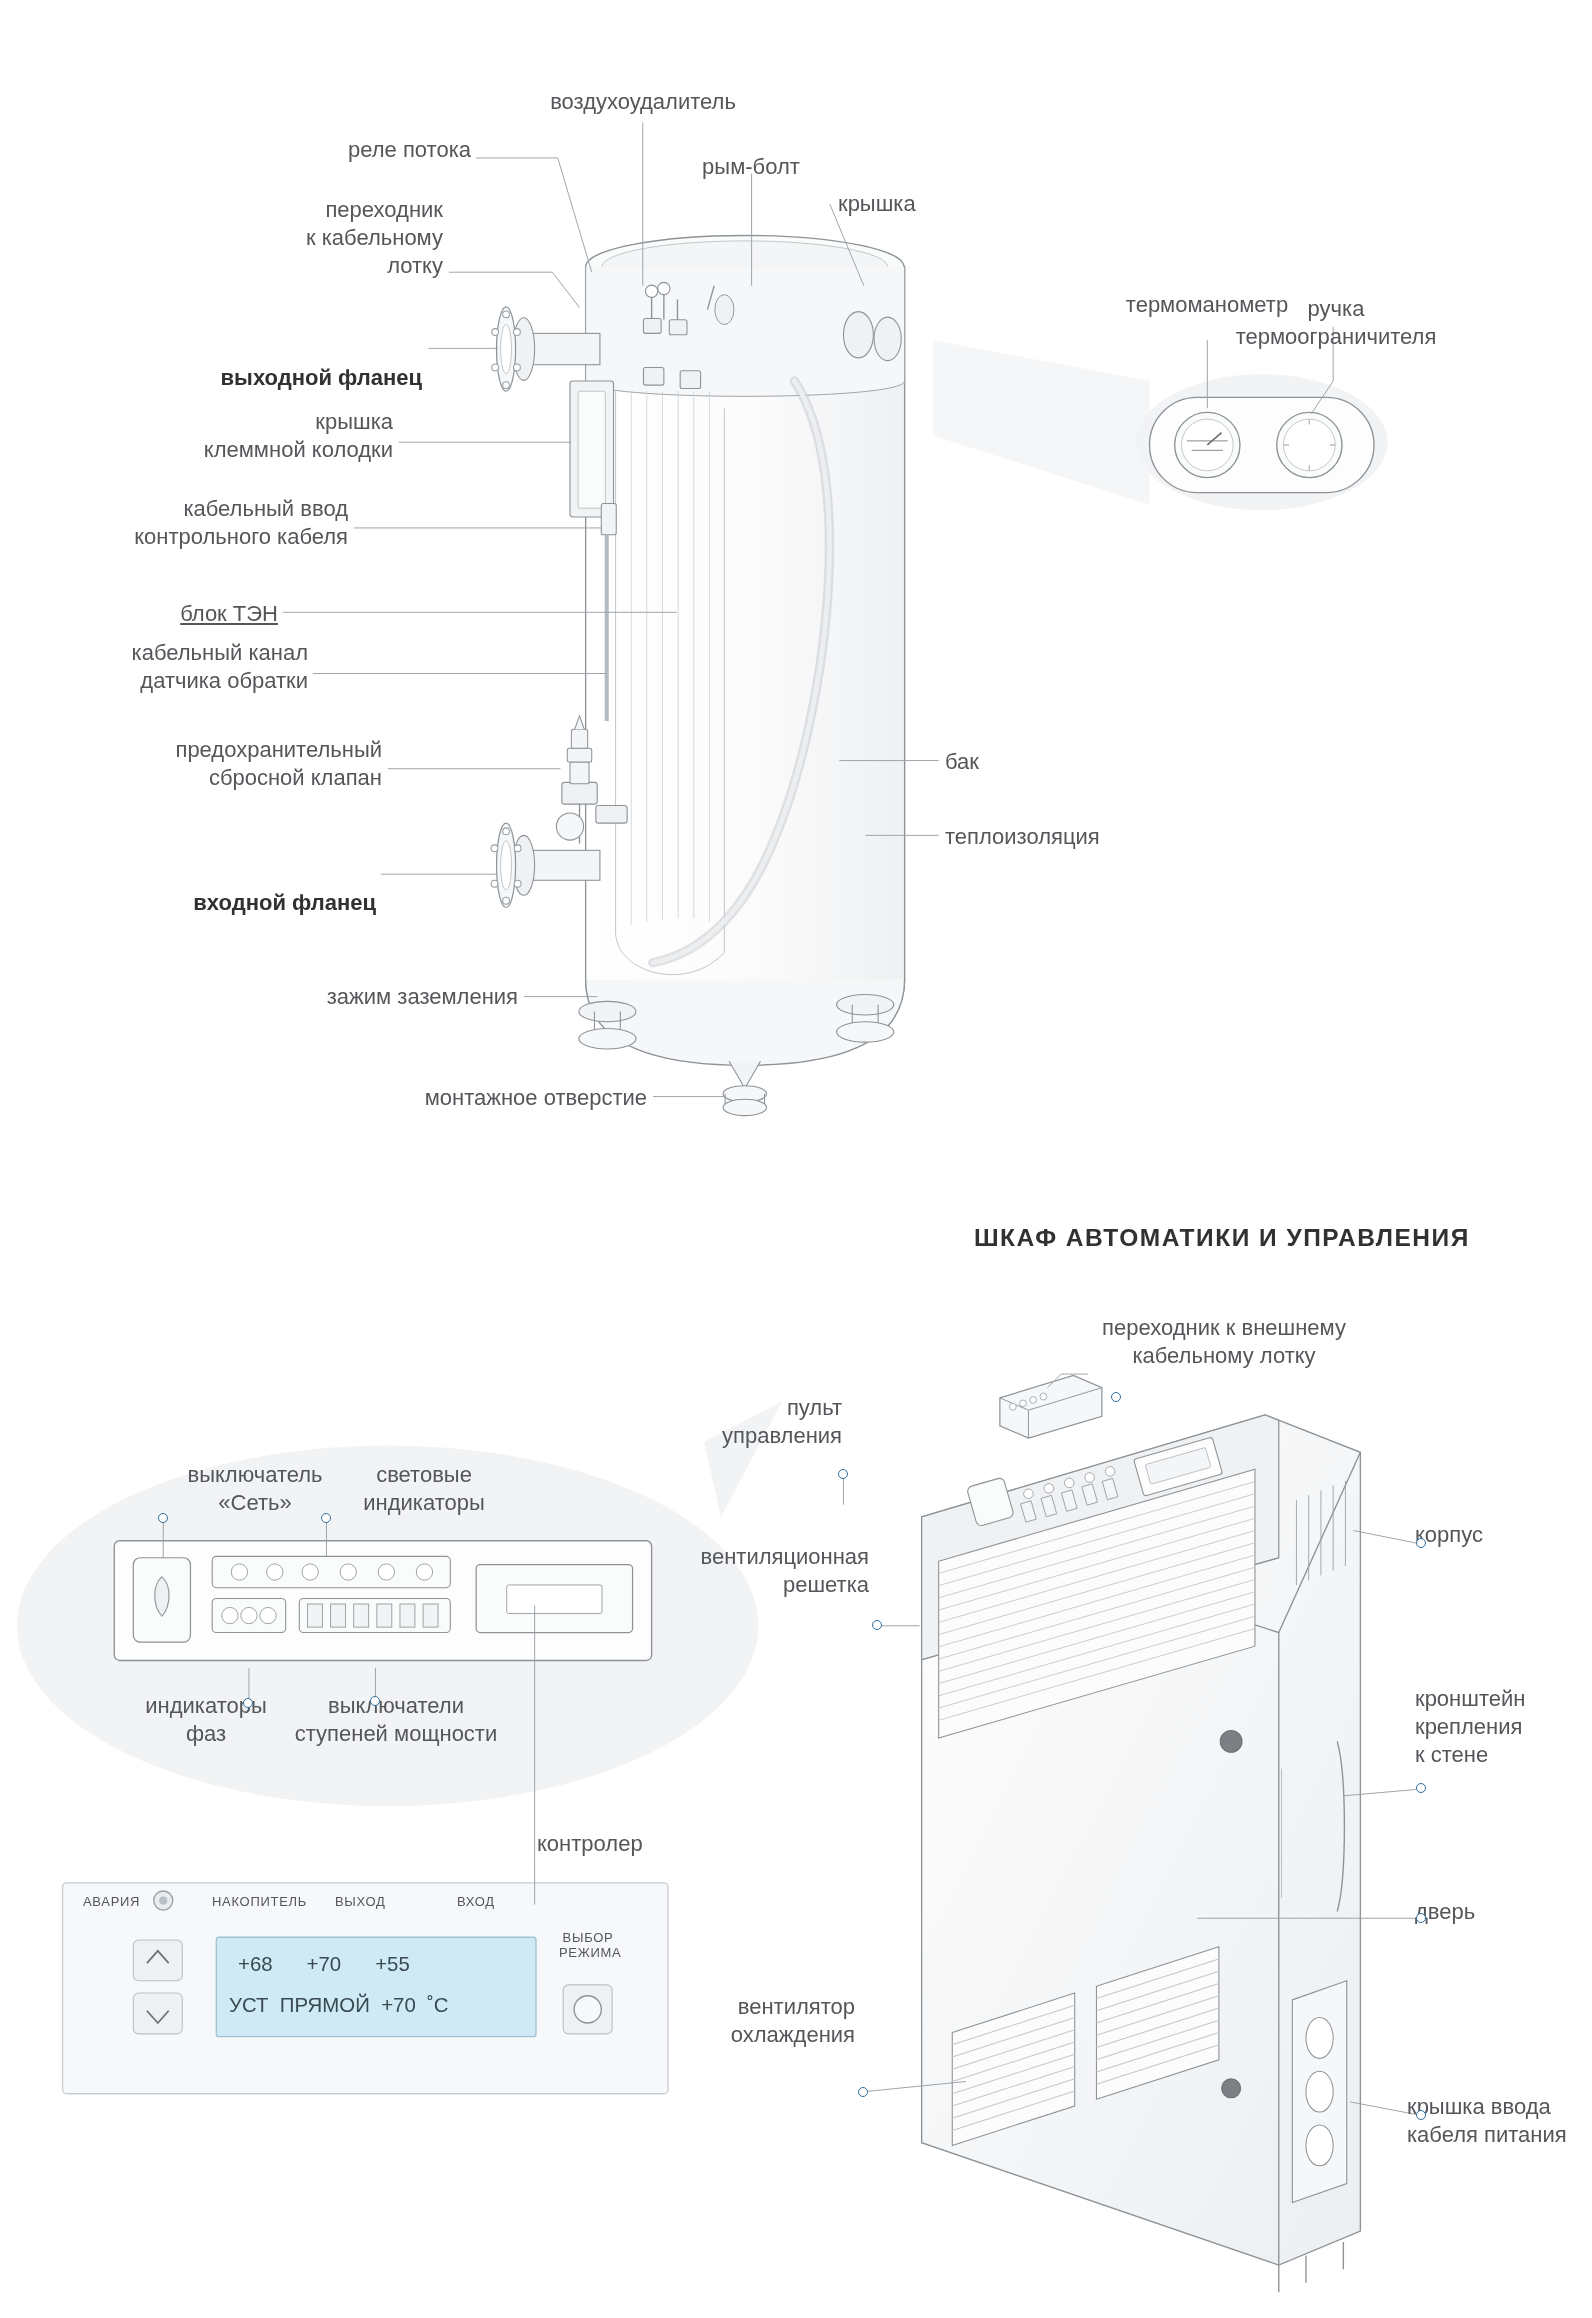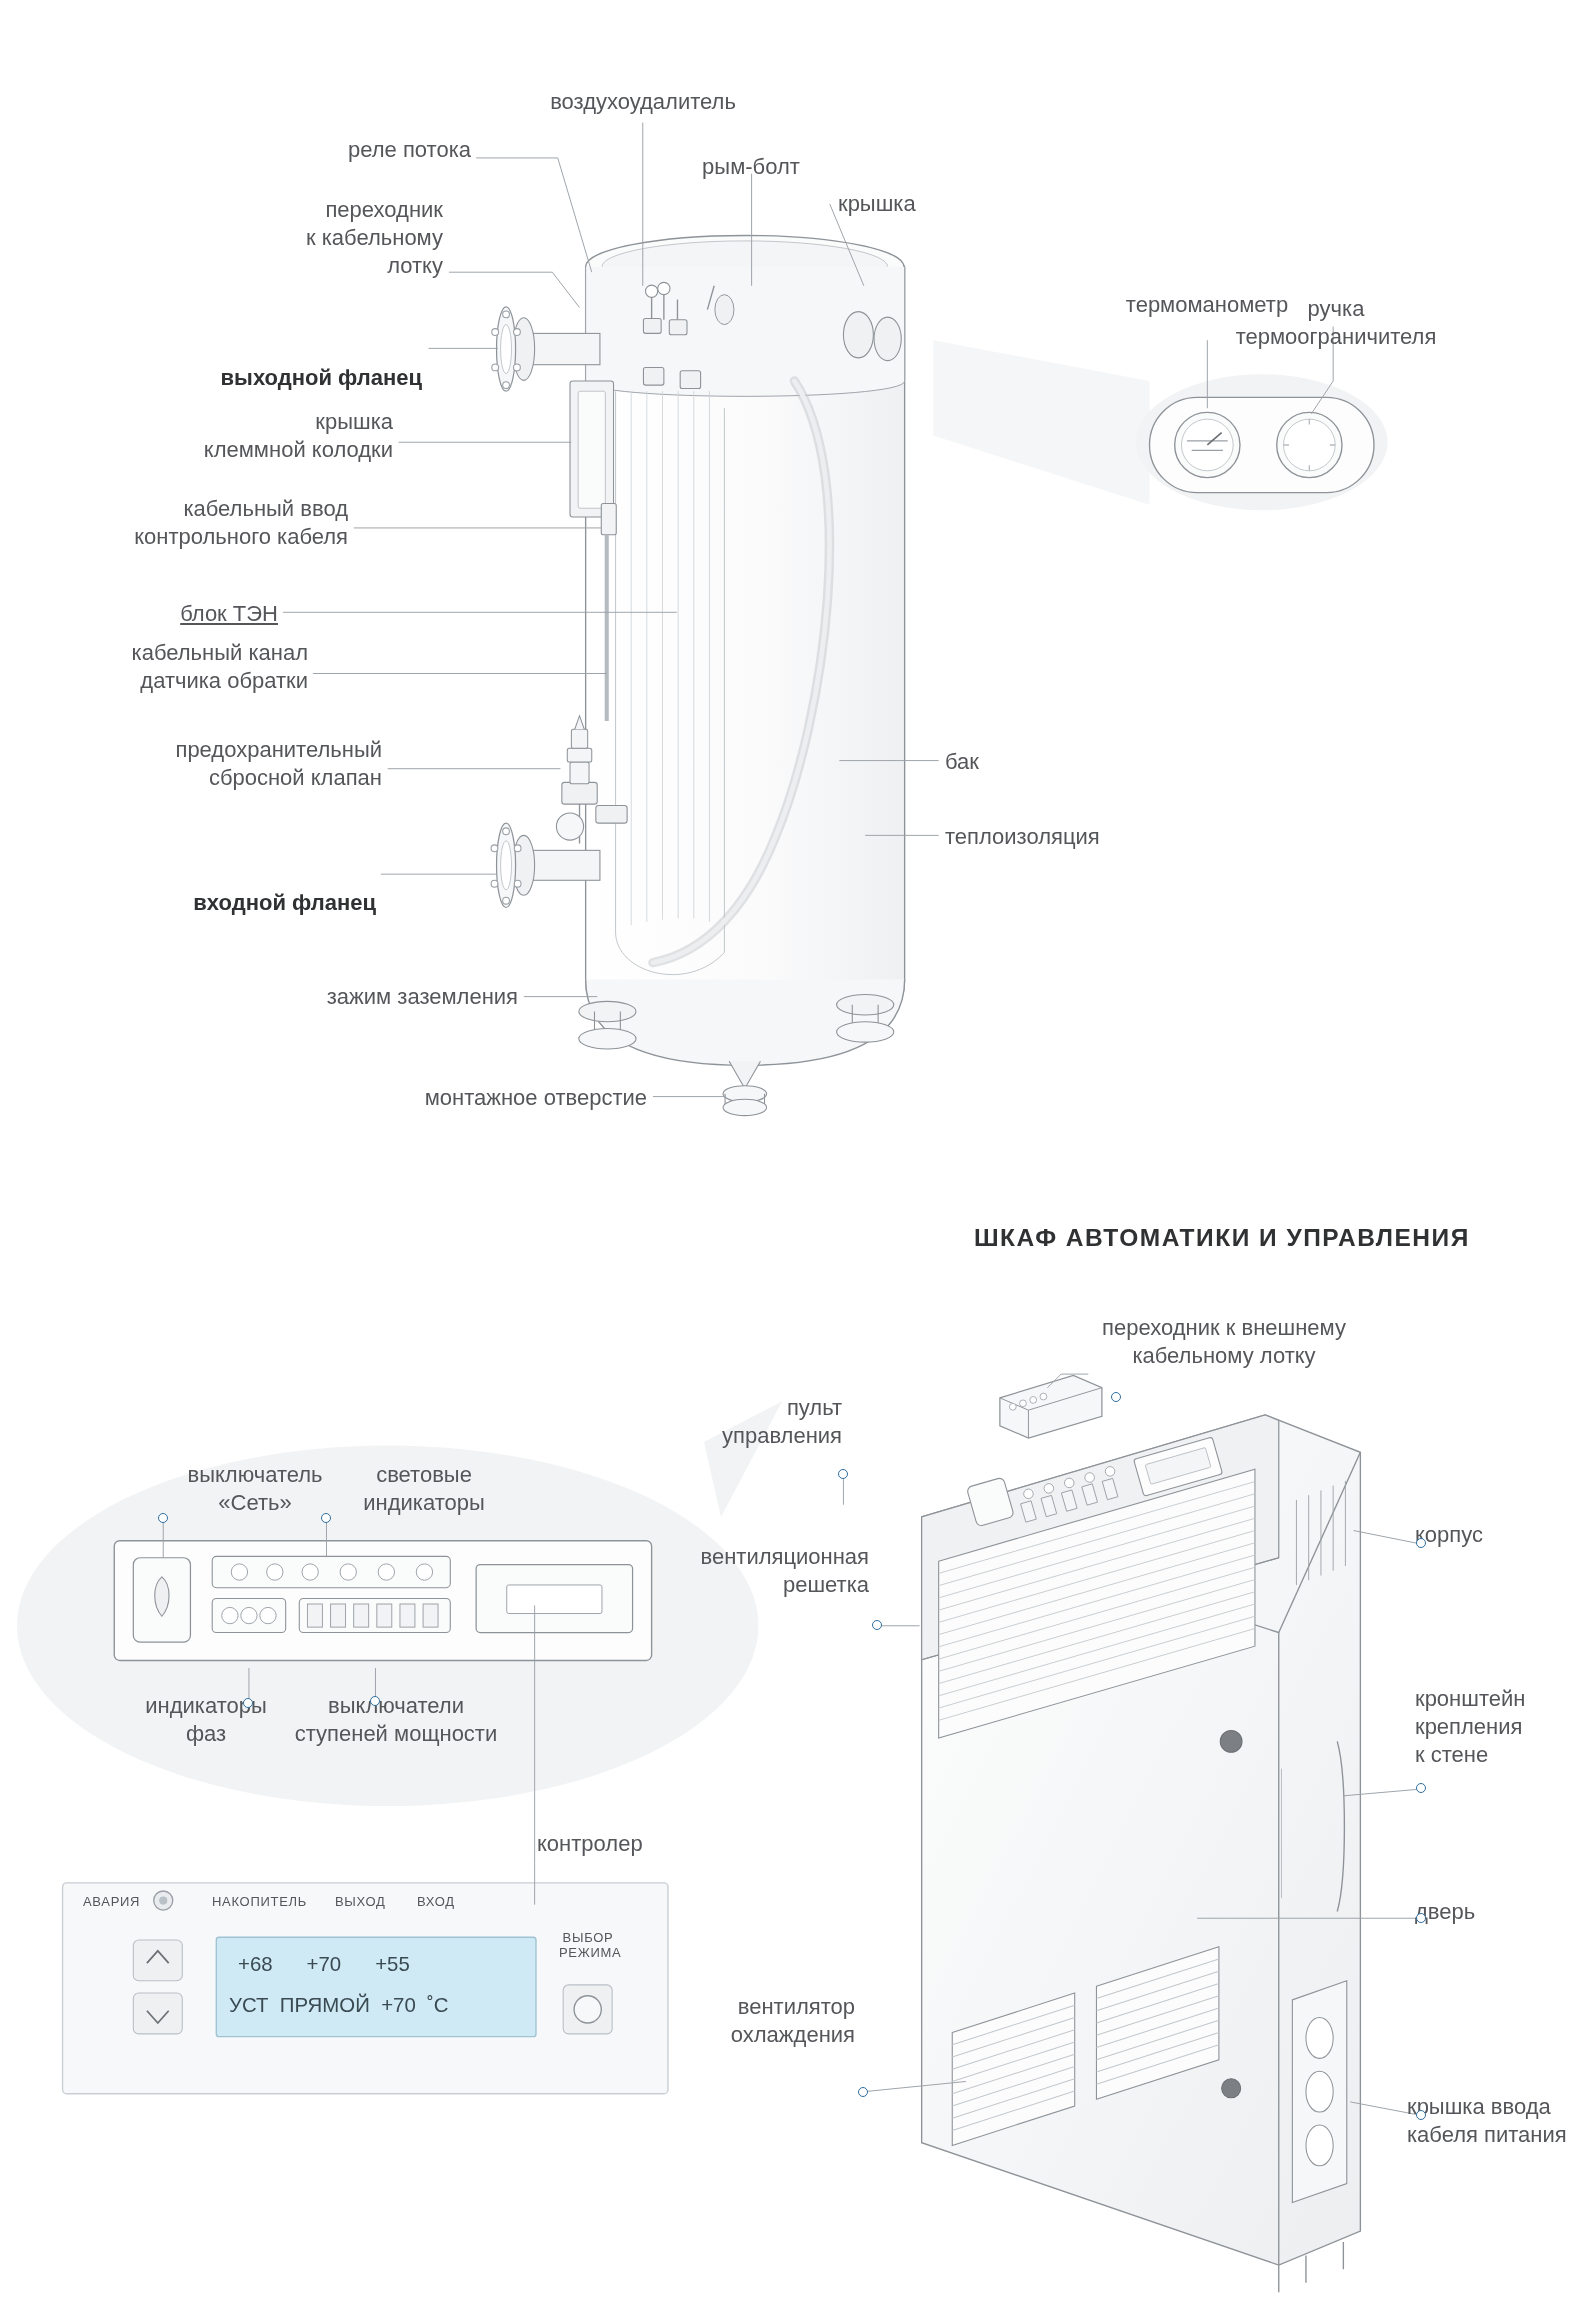--- a/index.html
+++ b/index.html
@@ -410,21 +410,21 @@
 индикаторы</div>
   <div class="lbl c" style="left:114px; top:1692px; width:184px;">индикаторы
 фаз</div>
   <div class="lbl c" style="left:284px; top:1692px; width:224px;">выключатели
 ступеней мощности</div>
 
   <div class="lbl" style="left:537px; top:1830px;">контролер</div>
   <div class="small-cap" style="left:83px; top:1894px;">АВАРИЯ</div>
   <div class="small-cap" style="left:212px; top:1894px;">НАКОПИТЕЛЬ</div>
   <div class="small-cap" style="left:335px; top:1894px;">ВЫХОД</div>
-  <div class="small-cap" style="left:417px; top:1894px;">ВХОД</div>
+  <div class="small-cap" style="left:457px; top:1894px;">ВХОД</div>
   <div class="small-cap" style="left:559px; top:1930px; text-align:center; width:58px;">ВЫБОР
 РЕЖИМА</div>
   <div class="screen-txt" style="left:238px; top:1953px;">+68      +70      +55</div>
   <div class="screen-txt" style="left:229px; top:1994px;">УСТ  ПРЯМОЙ  +70  ˚С</div>
 
   <div class="dot" style="left:158px; top:1513px;"></div>
   <div class="dot" style="left:321px; top:1513px;"></div>
   <div class="dot" style="left:243px; top:1698px;"></div>
   <div class="dot" style="left:370px; top:1696px;"></div>
   <div class="dot" style="left:1111px; top:1392px;"></div>

